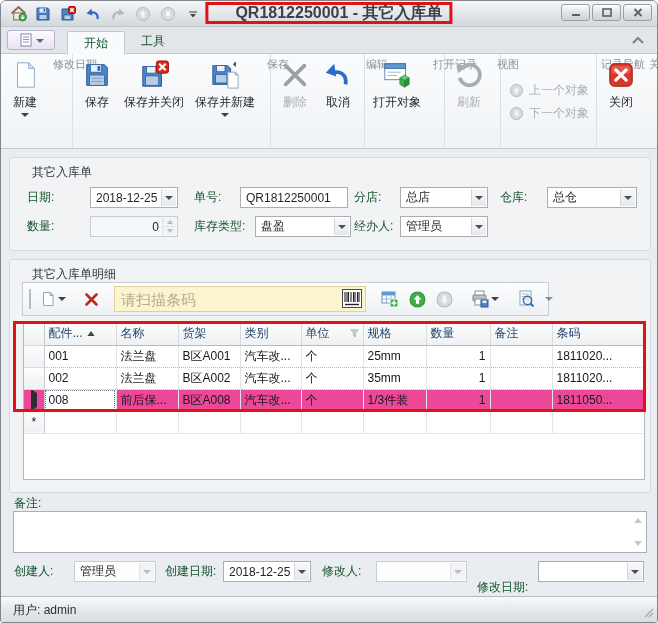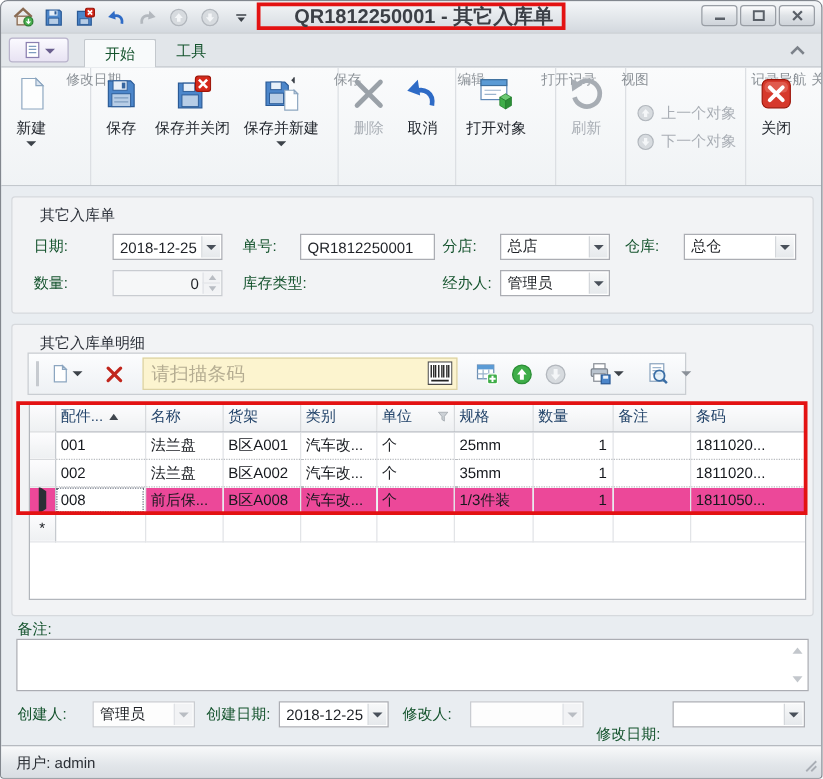--- a/index.html
+++ b/index.html
@@ -383,20 +383,26 @@
         <span class="arrs">
             <b class="up">
               <i></i>
             </b>
             <b class="dn">
               <i></i>
             </b>
           </span>
       </div>
       <span class="flabel" style="left:184px;top:58px;">库存类型:</span>
+      <div class="combo" style="left:245px;top:58px;width:96px;">
+        <span>盘盈</span>
+          <span class="arr">
+            <i></i>
+          </span>
+      </div>
       <span class="flabel" style="left:344px;top:58px;">经办人:</span>
       <div class="combo" style="left:390px;top:58px;width:88px;">
         <span>管理员</span>
           <span class="arr">
             <i></i>
           </span>
       </div>
     </div>
 
     <div class="gbox" style="left:8px;top:110px;width:642px;height:234px;">

